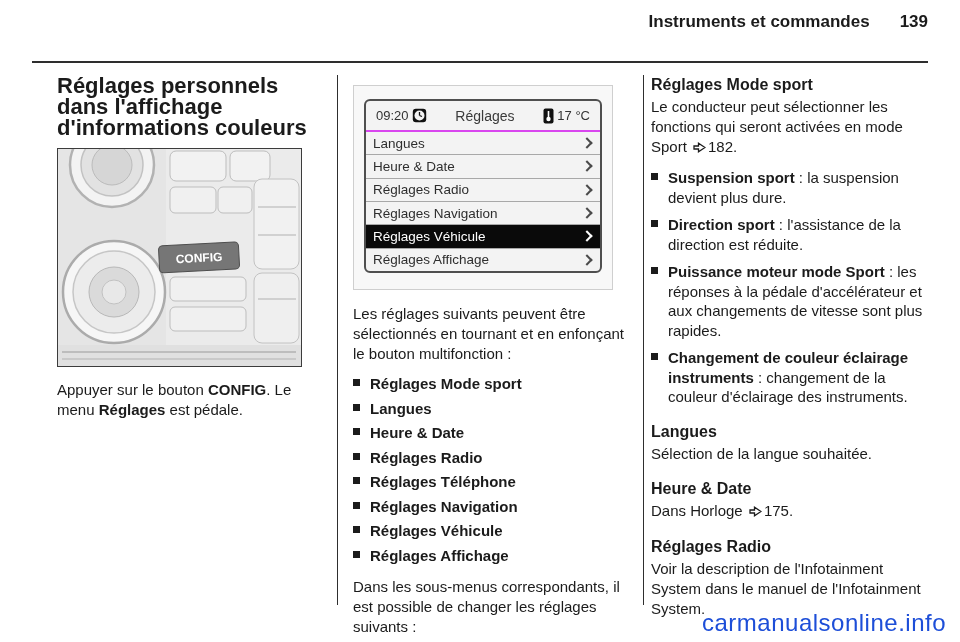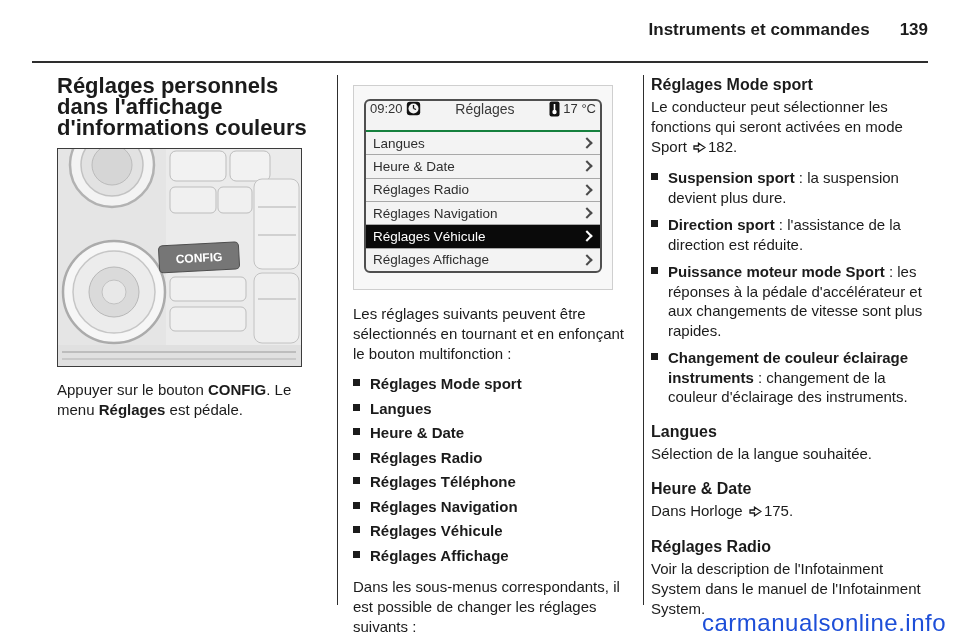--- a/index.html
+++ b/index.html
@@ -4,21 +4,21 @@
 <style>
   html,body{margin:0;padding:0;}
   body{
     width:960px;height:642px;background:#ffffff;overflow:hidden;
     font-family:"Liberation Sans","DejaVu Sans",sans-serif;color:#1b1b1b;
     position:relative;
   }
   .page{position:absolute;inset:0;}
 
   
-  .page-header{position:absolute;top:20px;right:32px;display:flex;align-items:baseline;gap:30px;}
+  .page-header{position:absolute;top:12px;right:32px;display:flex;align-items:baseline;gap:30px;}
   .chapter-title{font-weight:bold;font-size:17px;}
   .page-number{font-weight:bold;font-size:17px;}
   .header-rule{position:absolute;top:61px;left:32px;right:32px;height:2px;background:#2e2e2e;}
 
   
   .divider{position:absolute;top:75px;width:1px;height:530px;background:#2e2e2e;}
   .divider.d1{left:337px;}
   .divider.d2{left:643px;}
 
   
@@ -31,21 +31,21 @@
   .bold{font-weight:bold;}
 
   
   .col1 h2{font-size:22px;font-weight:bold;line-height:21px;margin:0 0 10px;}
   .console-fig{margin:0 0 13px;width:245px;height:219px;border:1px solid #3c3c3c;box-sizing:border-box;overflow:hidden;background:#ebebeb;}
   .console-fig svg{display:block;}
 
   
   .screenshot{width:260px;height:205px;background:#f8f8f8;border:1px solid #cfcfcf;box-sizing:border-box;position:relative;margin:10px 0 14px;}
   .display{position:absolute;left:10px;top:13px;right:10px;bottom:16px;border:2px solid #4f4f4f;border-radius:6px;background:#f3f3f3;display:flex;flex-direction:column;overflow:hidden;}
-  .disp-header{height:29px;flex:none;display:flex;padding:0 4px;border-bottom:2px solid #15803d;font-size:13px;color:#333;}
+  .disp-header{height:29px;flex:none;display:flex;align-items:center;padding:0 10px;border-bottom:2px solid #d946ef;font-size:13px;color:#333;}
   .disp-time{margin-right:3px;}
   .disp-title{flex:1;text-align:center;font-size:14px;color:#3a3a3a;}
   .disp-temp{margin-left:3px;}
   .disp-rows{flex:1;display:flex;flex-direction:column;}
   .disp-row{flex:1;display:flex;align-items:center;justify-content:space-between;padding:0 7px;border-bottom:1px solid #a8a8a8;font-size:13.5px;color:#2e2e2e;}
   .disp-row:last-child{border-bottom:none;}
   .disp-row.selected{background:#0a0a0a;color:#ffffff;}
   .chev{width:6px;height:6px;border-top:2px solid #4a4a4a;border-right:2px solid #4a4a4a;transform:rotate(45deg);flex:none;margin-right:2px;}
   .disp-row.selected .chev{border-color:#ffffff;}
 

